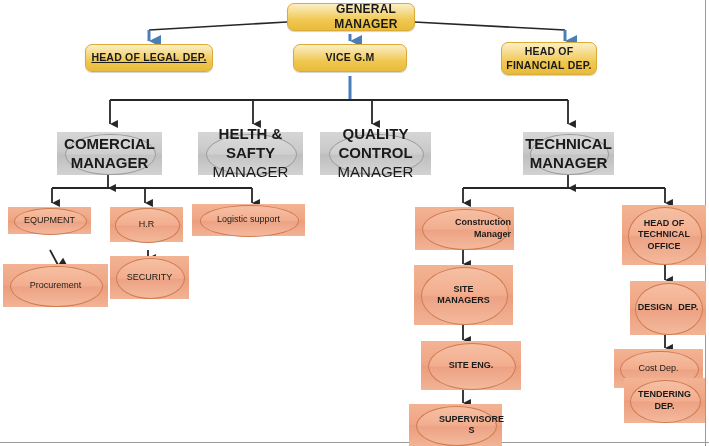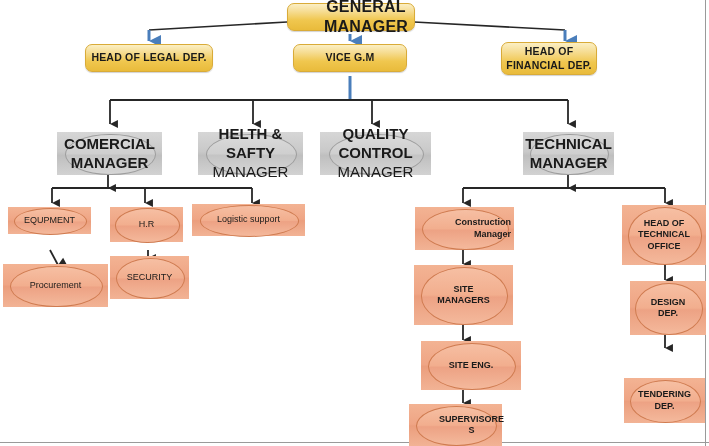--- a/index.html
+++ b/index.html
@@ -29,21 +29,21 @@
   
   .gold{
     border-radius:7px;
     border:1px solid #d9ab38;
     background:linear-gradient(180deg,#fbefc4 0%,#f6dd94 28%,#f0c74f 62%,#e9bb3b 100%);
     box-shadow:0 1px 1px rgba(0,0,0,.18);
     font-weight:bold;
     font-size:10.5px;
     letter-spacing:.2px;
   }
-  .gold.big{font-size:16px;padding-left:30px;}
+  .gold.big{font-size:12px;padding-left:30px;}
 
   
   .gray{
     border:0;
     background:linear-gradient(180deg,#d6d6d6 0%,#c9c9c9 45%,#bfbfbf 55%,#d2d2d2 100%);
     font-size:15px;
   }
   .gray .ell{
     position:absolute;left:8%;top:4%;width:84%;height:92%;
     border:1px solid #9d9d9d;border-radius:50%;
@@ -125,21 +125,21 @@
 
     <path d="M665,265 L665,280" stroke="#262626" stroke-width="1.8" fill="none" marker-end="url(#arrB)"></path>
     <path d="M665,335 L665,348" stroke="#262626" stroke-width="1.8" fill="none" marker-end="url(#arrB)"></path>
     <path d="M665,388 L665,400" stroke="#262626" stroke-width="1.8" fill="none" marker-end="url(#arrB)"></path>
   </svg>
 
   <div class="node gold big" style="left:287px;top:3px;width:128px;height:28px;">
     <span class="lbl b">GENERAL MANAGER</span>
   </div>
 
-  <div class="node gold" style="left:85px;top:44px;width:128px;height:28px;">
+  <div class="node gold" style="left:85px;top:44px;width:128px;height:28px;text-decoration:underline;">
     <span class="lbl b">HEAD OF LEGAL DEP.</span>
   </div>
 
   <div class="node gold" style="left:293px;top:44px;width:114px;height:28px;">
     <span class="lbl b">VICE G.M</span>
   </div>
 
   <div class="node gold" style="left:501px;top:42px;width:96px;height:33px;flex-direction:column;">
     <span class="lbl b">HEAD OF</span>
     <span class="lbl b">FINANCIAL DEP.</span>
@@ -217,26 +217,30 @@
     <span class="lbl b">S</span>
   </div>
 
   <div class="node salmon" style="left:622px;top:205px;width:84px;height:60px;flex-direction:column;">
     <span class="ell"></span>
     <span class="lbl b">HEAD OF</span>
     <span class="lbl b">TECHNICAL</span>
     <span class="lbl b">OFFICE</span>
   </div>
 
-  <div class="node salmon" style="left:630px;top:281px;width:76px;height:54px;flex-direction:column;">
+  <div class="node salmon" style="left:630px;top:281px;width:76px;height:54px;flex-direction:row;">
     <span class="ell"></span>
     <span class="lbl b">DESIGN</span>
     <span class="lbl b">DEP.</span>
   </div>
 
+  <div class="node salmon" style="left:614px;top:349px;width:89px;height:39px;">
+    <span class="ell"></span>
+    <span class="lbl reg">Cost Dep.</span>
+  </div>
 
   <div class="node salmon" style="left:624px;top:378px;width:81px;height:45px;flex-direction:column;">
     <span class="ell"></span>
     <span class="lbl b">TENDERING</span>
     <span class="lbl b">DEP.</span>
   </div>
 
 </div>
 
 </body></html>

